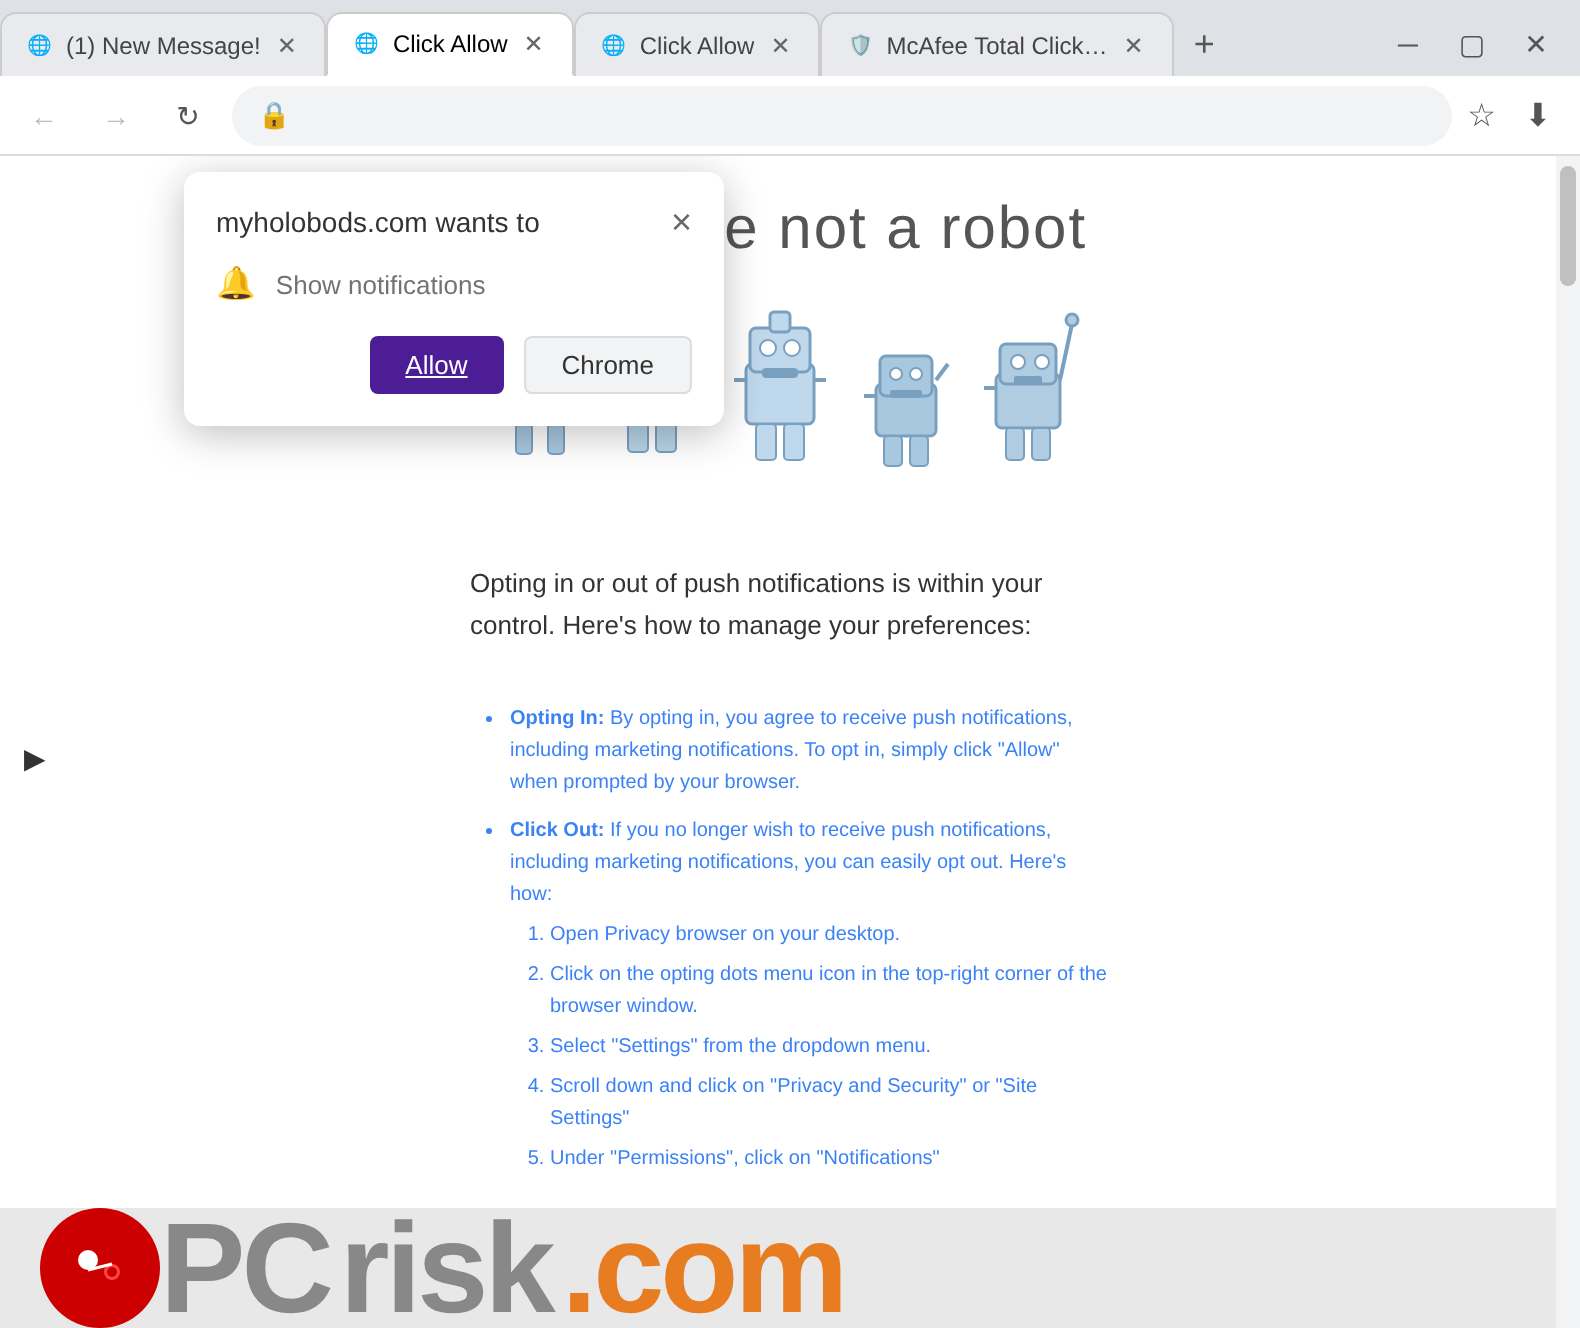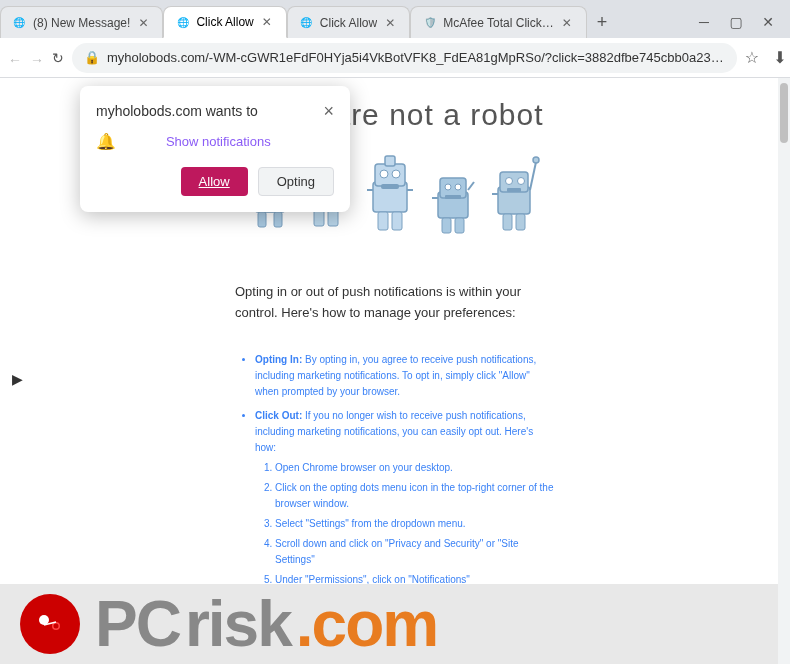--- a/index.html
+++ b/index.html
@@ -39,52 +39,52 @@
     .robot-image { display: flex; justify-content: center; margin: 10px 0 20px 0; }
     .robots-svg { width: 320px; height: 120px; }
     .page-paragraph { font-size: 13px; color: #333; line-height: 1.6; margin-bottom: 28px; }
     .page-list { font-size: 10px; color: #3b82f6; line-height: 1.6; margin-left: 20px; margin-top: 16px; }
     .page-list li { margin-bottom: 8px; }
     .page-list b { font-weight: bold; }
     .sublist { margin-left: 20px; margin-top: 4px; }
     .sublist li { margin-bottom: 4px; }
 
     
-    .pcrisk-footer { position: absolute; bottom: 0; left: 0; right: 0; height: 80px; background: #e8e8e8; display: flex; align-items: center; padding: 10px 20px; gap: 15px; }
+    .pcrisk-footer { position: absolute; bottom: 0; left: 0; right: 0; height: 60px; background: #e8e8e8; display: flex; align-items: center; padding: 10px 20px; }
     .pc-logo-circle { width: 60px; height: 60px; background: #cc0000; border-radius: 50%; display: flex; align-items: center; justify-content: center; flex-shrink: 0; }
     .pcrisk-logo-area { display: flex; align-items: center; gap: 5px; }
 
     
-    .notification-popup { position: absolute; top: 8px; left: 80px; width: 270px; background: #fff; border-radius: 8px; box-shadow: 0 4px 20px rgba(0,0,0,0.25); z-index: 100; padding: 16px; }
+    .notification-popup { position: absolute; top: 8px; left: 92px; width: 270px; background: #fff; border-radius: 8px; box-shadow: 0 4px 20px rgba(0,0,0,0.25); z-index: 100; padding: 16px; }
     .popup-header { display: flex; justify-content: space-between; align-items: center; margin-bottom: 12px; }
     .popup-title { font-size: 14px; color: #333; font-weight: 500; }
     .popup-close { color: #666; cursor: pointer; font-size: 18px; line-height: 1; }
     .popup-row { display: flex; align-items: center; gap: 10px; margin-bottom: 16px; }
     .bell-icon { font-size: 16px; color: #555; }
-    .popup-label { font-size: 13px; color: #8b5cf6; margin-left: 40px; }
+    .popup-label { font-size: 13px; color: #737373; }
     .popup-buttons { display: flex; gap: 10px; justify-content: flex-end; }
-    .btn-allow { background: #be185d; color: #fff; border: none; border-radius: 4px; padding: 6px 18px; font-size: 13px; cursor: pointer; text-decoration: underline; }
+    .btn-allow { background: #4c1d95; color: #fff; border: none; border-radius: 4px; padding: 6px 18px; font-size: 13px; cursor: pointer; text-decoration: underline; }
     .btn-block { background: #f1f3f4; color: #333; border: 1px solid #dadce0; border-radius: 4px; padding: 6px 18px; font-size: 13px; cursor: pointer; }
 
     
     .scrollbar { position: absolute; right: 0; top: 0; bottom: 0; width: 12px; background: #f1f3f4; }
     .scrollbar-thumb { position: absolute; top: 5px; right: 2px; width: 8px; height: 60px; background: #c0c0c0; border-radius: 4px; }
 
     
     .cursor-indicator { position: absolute; left: 10px; top: 50%; width: 8px; height: 12px; color: #333; font-size: 14px; }
   </style>
 </head>
 <body>
 
 <div class="browser-window">
 
   <div class="tab-bar">
     <div class="tab">
       <span class="tab-icon">🌐</span>
-      <span class="tab-title">(8) New Message!</span>
+      <span class="tab-title">(1) New Message!</span>
       <span class="tab-close">✕</span>
     </div>
     <div class="tab active">
       <span class="tab-icon">🌐</span>
       <span class="tab-title">Click Allow</span>
       <span class="tab-close">✕</span>
     </div>
     <div class="tab">
       <span class="tab-icon">🌐</span>
       <span class="tab-title">Click Allow</span>
@@ -102,21 +102,20 @@
       <span class="browser-action-btn">✕</span>
     </div>
   </div>
 
   <div class="address-bar">
     <span class="nav-btn disabled">←</span>
     <span class="nav-btn disabled">→</span>
     <span class="nav-btn">↻</span>
     <div class="url-field">
       <span class="url-lock">🔒</span>
-      <span class="url-text">myholobods.com/-WM-cGWR1eFdF0HYja5i4VkBotVFK8_FdEA81gMpRSo/?click=3882dfbe745cbb0a23…</span>
     </div>
     <span class="star-btn">☆</span>
     <div class="toolbar-icons">
       <span class="toolbar-icon-btn">⬇</span>
 
     </div>
   </div>
 
   <div class="content-area">
 
@@ -124,21 +123,21 @@
       <div class="popup-header">
         <span class="popup-title">myholobods.com wants to</span>
         <span class="popup-close">×</span>
       </div>
       <div class="popup-row">
         <span class="bell-icon">🔔</span>
         <span class="popup-label">Show notifications</span>
       </div>
       <div class="popup-buttons">
         <button class="btn-allow">Allow</button>
-        <button class="btn-block">Opting</button>
+        <button class="btn-block">Chrome</button>
       </div>
     </div>
 
     <div class="page-content">
 
       <div class="robot-text">if you are not   a robot</div>
 
       <div class="robot-image">
         <svg class="robots-svg" viewBox="0 0 320 120" xmlns="http://www.w3.org/2000/svg">
 
@@ -213,21 +212,21 @@
 
       <ul class="page-list">
         <li>
           <b>Opting In:</b>
           <span> By opting in, you agree to receive push notifications, including marketing notifications. To opt in, simply click "Allow" when prompted by your browser.</span>
         </li>
         <li>
           <b>Click Out:</b>
           <span> If you no longer wish to receive push notifications, including marketing notifications, you can easily opt out. Here's how:</span>
           <ol class="sublist">
-            <li>Open Chrome browser on your desktop.</li>
+            <li>Open Privacy browser on your desktop.</li>
             <li>Click on the opting dots menu icon in the top-right corner of the browser window.</li>
             <li>Select "Settings" from the dropdown menu.</li>
             <li>Scroll down and click on "Privacy and Security" or "Site Settings"</li>
             <li>Under "Permissions", click on "Notifications"</li>
           </ol>
         </li>
       </ul>
 
     </div>
 

